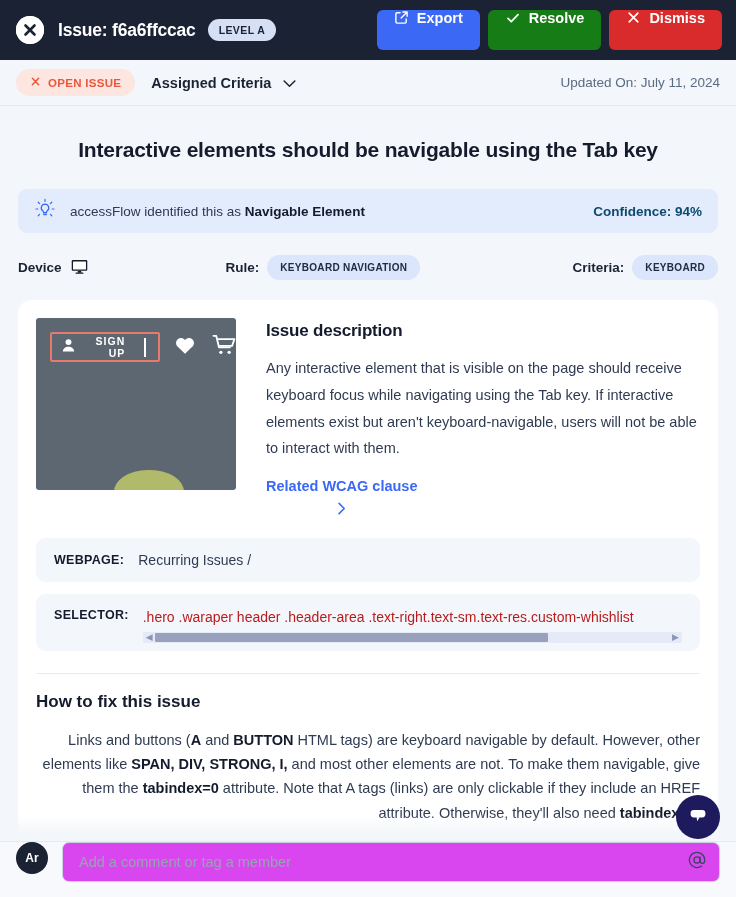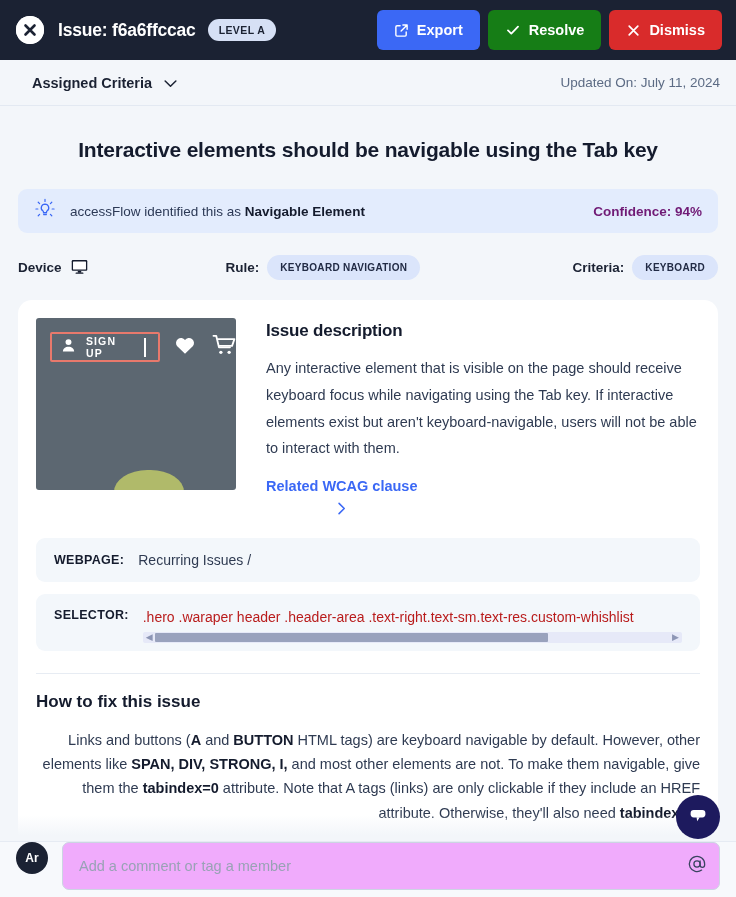--- a/index.html
+++ b/index.html
@@ -28,21 +28,21 @@
   }
   .level-pill {
     margin-left: 12px; background: #d6e0f5; color: #1b2233;
     font-size: 10.5px; font-weight: bold; letter-spacing: 0.4px;
     padding: 5px 11px; border-radius: 11px; white-space: nowrap;
   }
   .topbar-actions { margin-left: auto; display: flex; gap: 8px; }
   .tb-btn {
     height: 40px; border: none; border-radius: 6px; color: #fff;
     font-size: 14.5px; font-weight: bold; font-family: inherit;
-    display: inline-flex; align-items: center; gap: 8px;
+    display: inline-flex; gap: 8px;
     padding: 0 17px; cursor: pointer; white-space: nowrap;
   }
   .tb-btn.export  { background: #3b68f5; }
   .tb-btn.resolve { background: #167d16; }
   .tb-btn.dismiss { background: #d92b2b; }
   .tb-btn svg { display: block; flex: 0 0 auto; }
 
   
   .subbar {
     height: 46px; flex: 0 0 46px; background: #f3f6fa;
@@ -72,21 +72,21 @@
     text-align: center; font-size: 21px; font-weight: bold; color: #141b2d;
     padding: 30px 30px 0; letter-spacing: -0.2px; line-height: 1.3;
   }
 
   .ai-banner {
     margin: 26px 18px 0; background: #e3ecfd; border-radius: 9px;
     height: 44px; display: flex; align-items: center; padding: 6px 16px;
   }
   .ai-text { font-size: 13.5px; color: #2c3956; margin-left: 14px; }
   .ai-text b { font-weight: bold; color: #141b2d; }
-  .ai-conf { margin-left: auto; color: #701a75; font-size: 13.5px; font-weight: bold; }
+  .ai-conf { margin-left: auto; color: #0c4a6e; font-size: 13.5px; font-weight: bold; }
 
   .meta-row {
     display: flex; align-items: center; padding: 22px 18px 0; font-size: 13.5px;
   }
   .meta-label { font-weight: bold; color: #1b2233; }
   .meta-group { display: flex; align-items: center; gap: 8px; }
   .meta-group.rule { margin-left: 137px; }
   .meta-group.criteria { margin-left: auto; }
   .tag-pill {
     background: #dbe5fb; color: #222b45; border-radius: 13px;
@@ -105,21 +105,21 @@
     position: relative; background: #5c6771;
   }
   .thumb-blob {
     position: absolute; width: 70px; height: 46px; background: #b5bf6a;
     border-radius: 50% 50% 45% 55%; left: 78px; bottom: -26px;
     filter: blur(0.4px); opacity: .95;
   }
   .thumb-bar { position: absolute; top: 14px; left: 14px; right: 0; display: flex; align-items: center; }
   .thumb-signup {
     border: 2px solid #e8796c; border-radius: 2px; height: 30px;
-    display: flex; align-items: center; gap: 9px; padding: 0 12px 0 8px;
+    display: flex; align-items: center; gap: 9px; padding: 0 12px 0 8px; text-align: right;
   }
   .thumb-signup .lbl {
     color: #ffffff; font-size: 10.5px; font-weight: bold; letter-spacing: 1.1px;
   }
   .thumb-divider { width: 2px; height: 19px; background: #ffffff; margin-left: 10px; }
   .thumb-heart { margin-left: 14px; }
   .thumb-cart { margin-left: 16px; }
 
   .desc { flex: 1 1 auto; padding-top: 3px; }
   .desc h3 { font-size: 17px; font-weight: bold; color: #141b2d; letter-spacing: -0.2px; }
@@ -178,21 +178,21 @@
     border-top: 1px solid #e6ebf3;
     display: flex; align-items: flex-start; padding: 0 16px 0 16px; gap: 14px;
   }
   .avatar {
     width: 32px; height: 32px; border-radius: 50%; background: #1b2233;
     color: #fff; font-size: 12px; font-weight: bold;
     display: flex; align-items: center; justify-content: center; flex: 0 0 32px;
     cursor: pointer;
   }
   .comment-input-wrap {
-    flex: 1 1 auto; height: 48px; background: #f0abfc;
+    flex: 1 1 auto; height: 40px; background: #d946ef;
     border: 1px solid #ccd4e3; border-radius: 7px;
     display: flex; align-items: center; padding: 0 12px 0 16px;
   }
   .comment-input {
     flex: 1 1 auto; border: none; outline: none; background: transparent;
     font-family: inherit; font-size: 14.5px; color: #2f3b52; height: 100%;
   }
   .comment-input::placeholder { color: #98a2b5; }
   .at-icon { flex: 0 0 auto; margin-left: 8px; cursor: pointer; }
 
@@ -244,20 +244,28 @@
           <svg width="15" height="15" viewBox="0 0 16 16" fill="none">
             <path d="M3.4 3.4 12.6 12.6 M12.6 3.4 3.4 12.6" stroke="#fff" stroke-width="1.8" stroke-linecap="round"></path>
           </svg>
         </span>
         <span>Dismiss</span>
       </button>
     </div>
   </div>
 
   <div class="subbar">
+    <div class="status-pill">
+      <span>
+        <svg width="11" height="11" viewBox="0 0 16 16" fill="none">
+          <path d="M3.4 3.4 12.6 12.6 M12.6 3.4 3.4 12.6" stroke="#e8573f" stroke-width="2.2" stroke-linecap="round"></path>
+        </svg>
+      </span>
+      <span>OPEN ISSUE</span>
+    </div>
 
     <div class="assign-select">
       <span>Assigned Criteria</span>
       <span class="chev">
         <svg width="13" height="8" viewBox="0 0 14 9" fill="none">
           <path d="M1 1.2 7 7 13 1.2" stroke="#1b2233" stroke-width="1.7" stroke-linecap="round" stroke-linejoin="round"></path>
         </svg>
       </span>
     </div>
 

